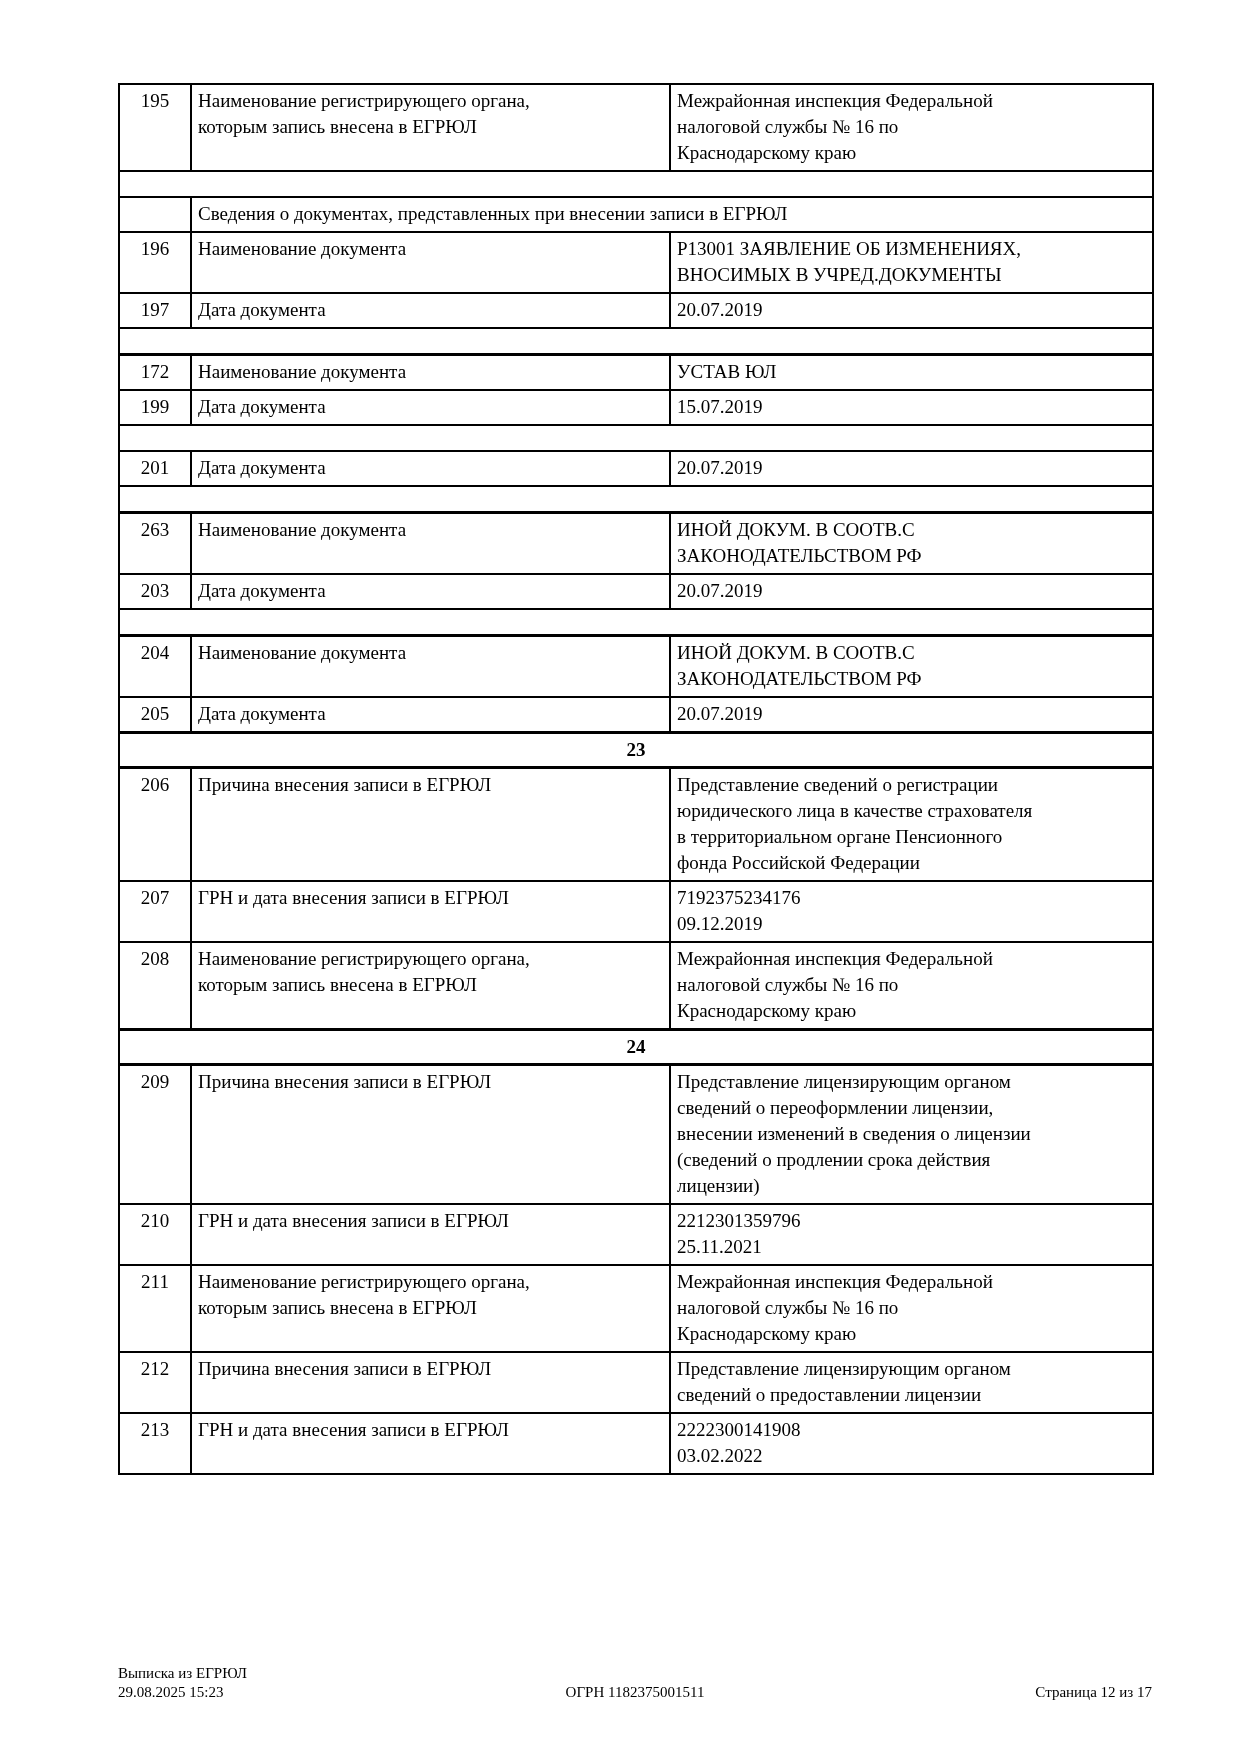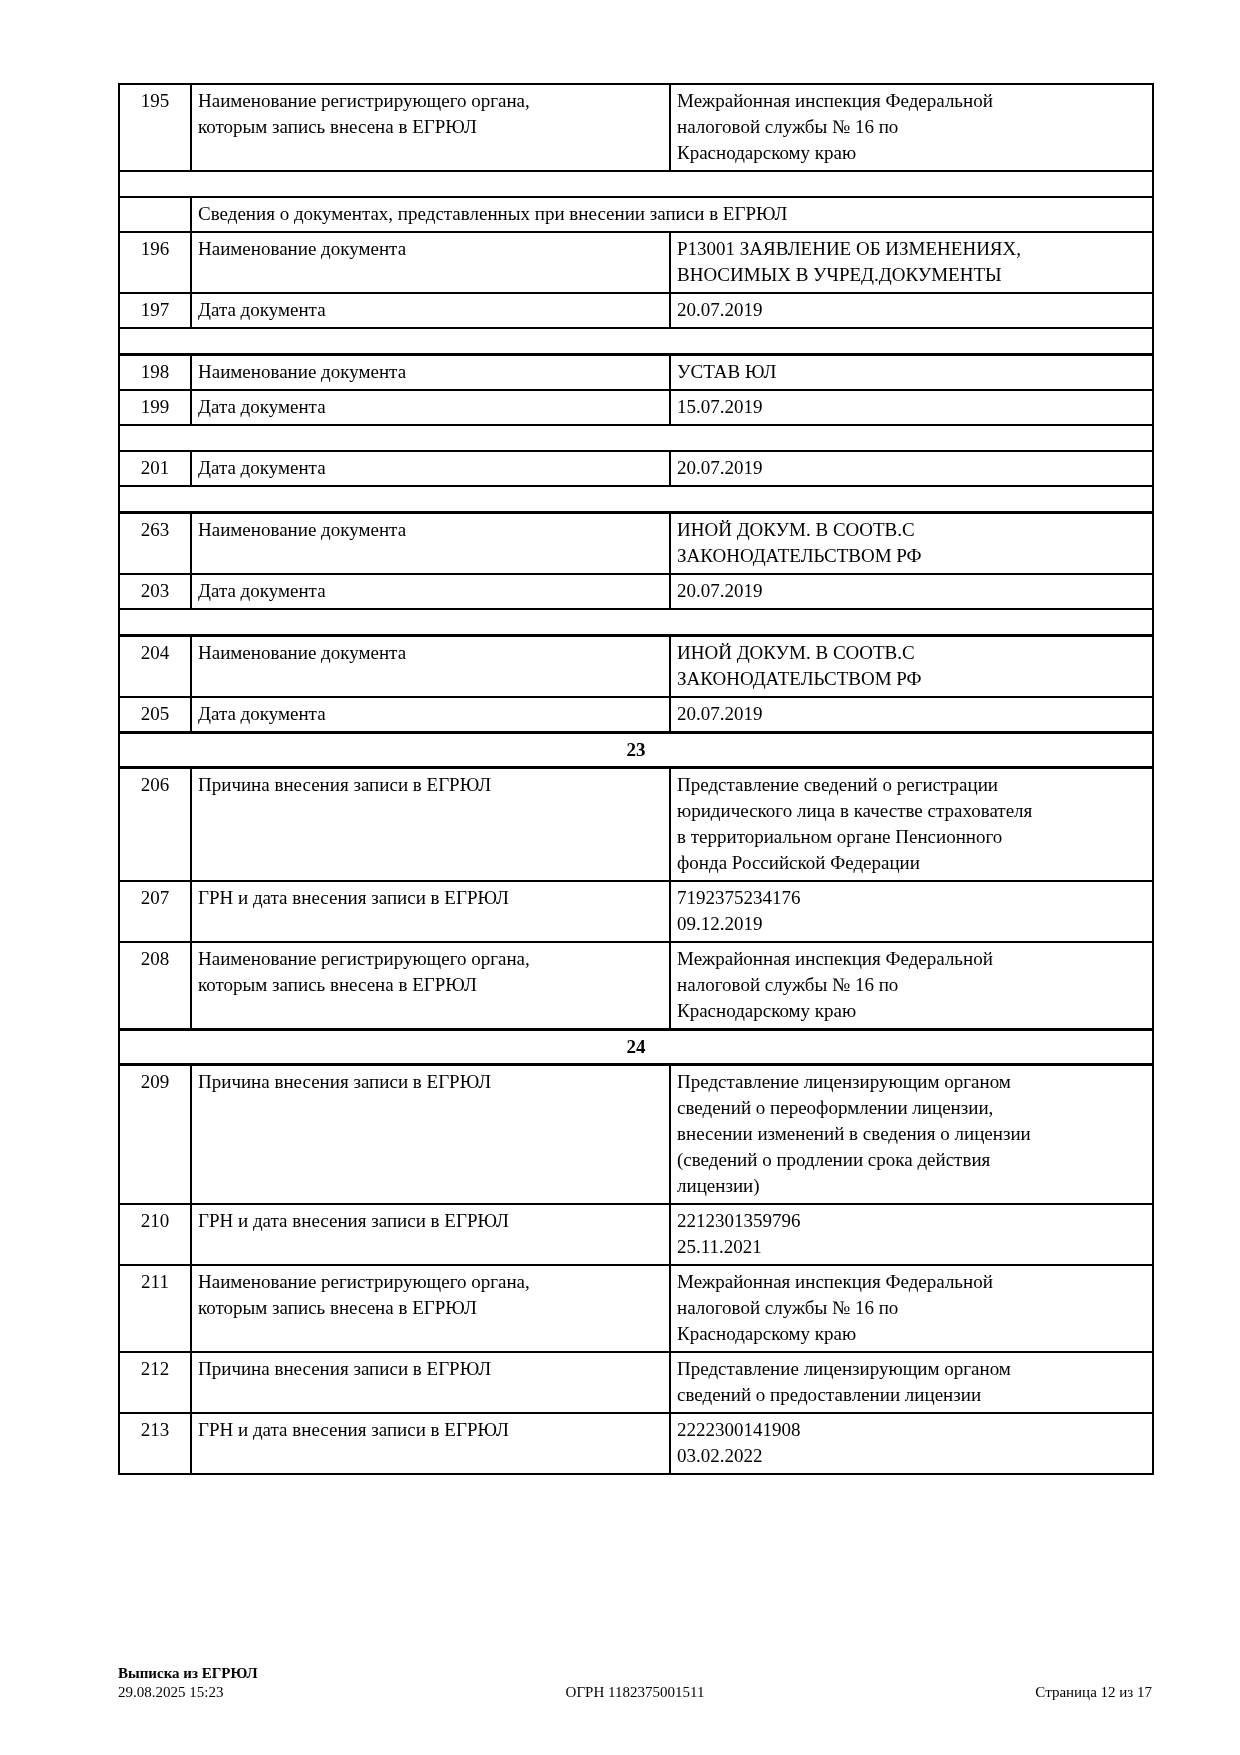--- a/index.html
+++ b/index.html
@@ -49,21 +49,21 @@
     left: 118px;
     right: 88px;
     display: flex;
     align-items: flex-end;
     font-size: 15px;
     line-height: 19px;
   }
   .f-left  { flex: 1; text-align: left; }
   .f-center{ flex: 1; text-align: center; }
   .f-right { flex: 1; text-align: right; }
-  .f-bold  { font-weight: bold; }
+  .f-bold  { font-weight: normal; }
 </style>
 </head>
 <body>
 
 <div class="page">
 
   <table class="doc-table">
     <colgroup>
       <col style="width:72px">
       <col style="width:479px">
@@ -93,21 +93,21 @@
       </tr>
       <tr>
         <td class="num">197</td>
         <td class="lbl">Дата документа</td>
         <td class="val">20.07.2019</td>
       </tr>
       <tr class="spacer">
           <td colspan="3"></td>
         </tr>
       <tr class="thick">
-        <td class="num">198</td>
+        <td class="num">172</td>
         <td class="lbl">Наименование документа</td>
         <td class="val">УСТАВ ЮЛ</td>
       </tr>
       <tr>
         <td class="num">199</td>
         <td class="lbl">Дата документа</td>
         <td class="val">15.07.2019</td>
       </tr>
       <tr class="spacer">
           <td colspan="3"></td>

